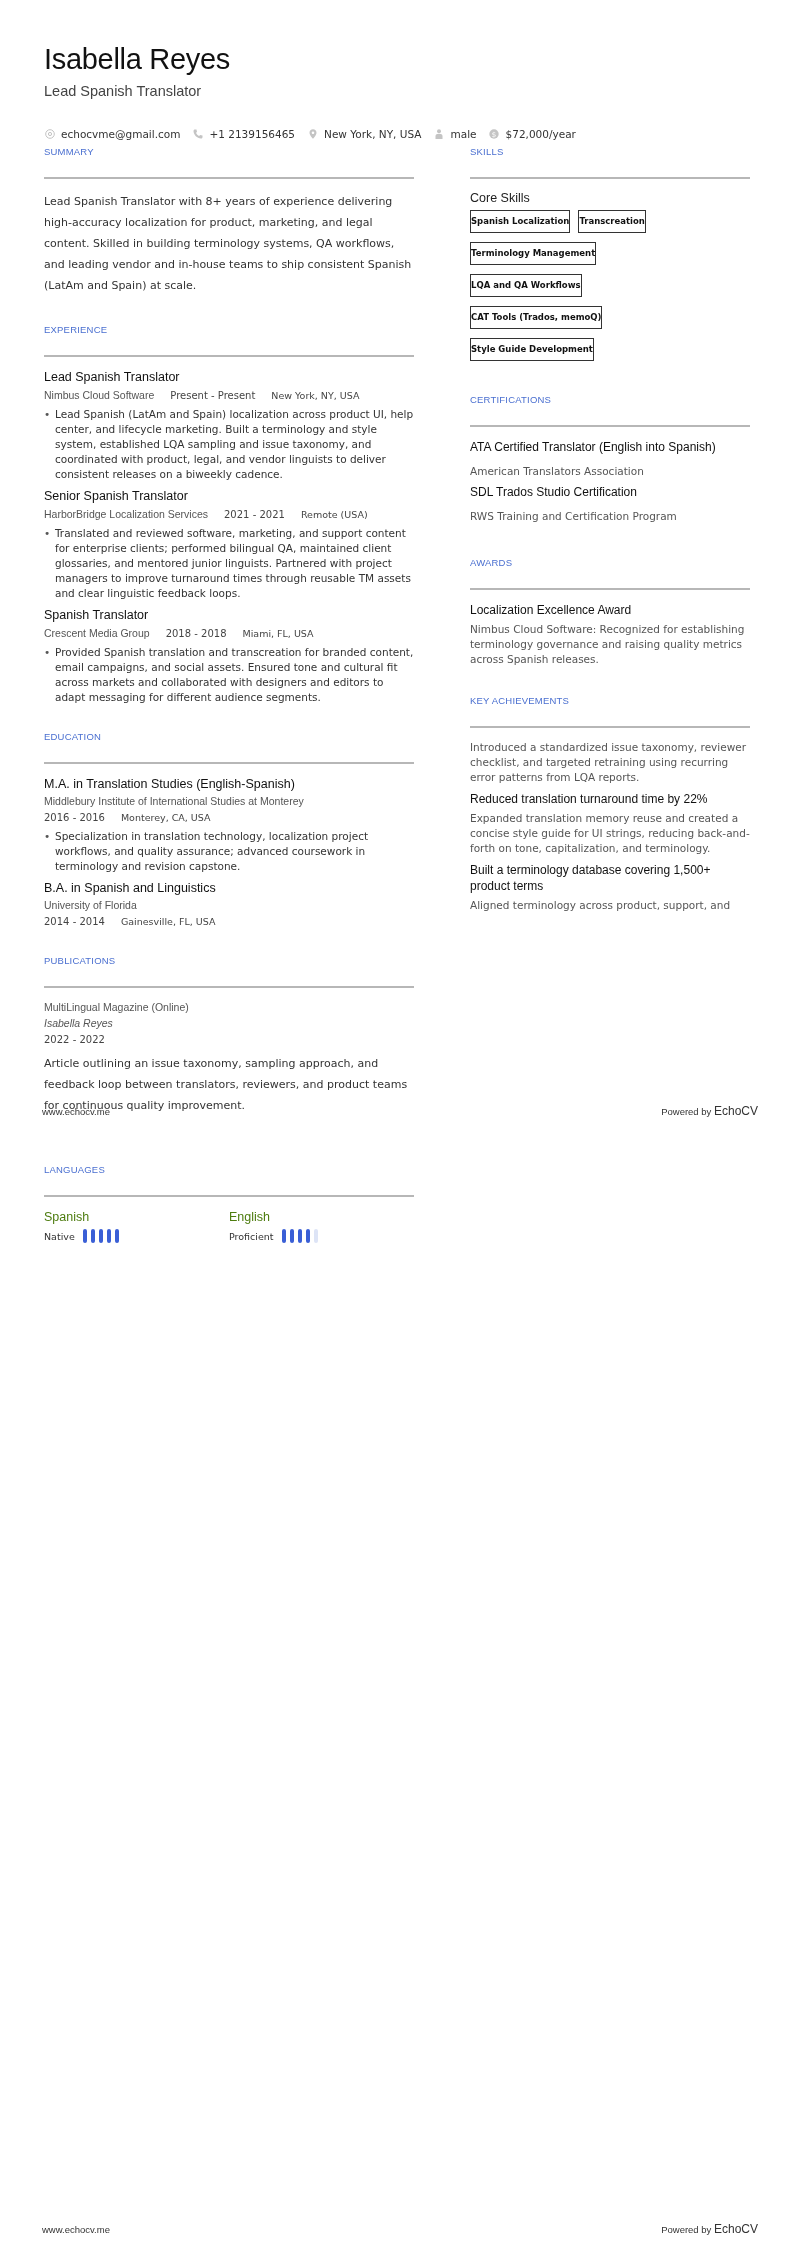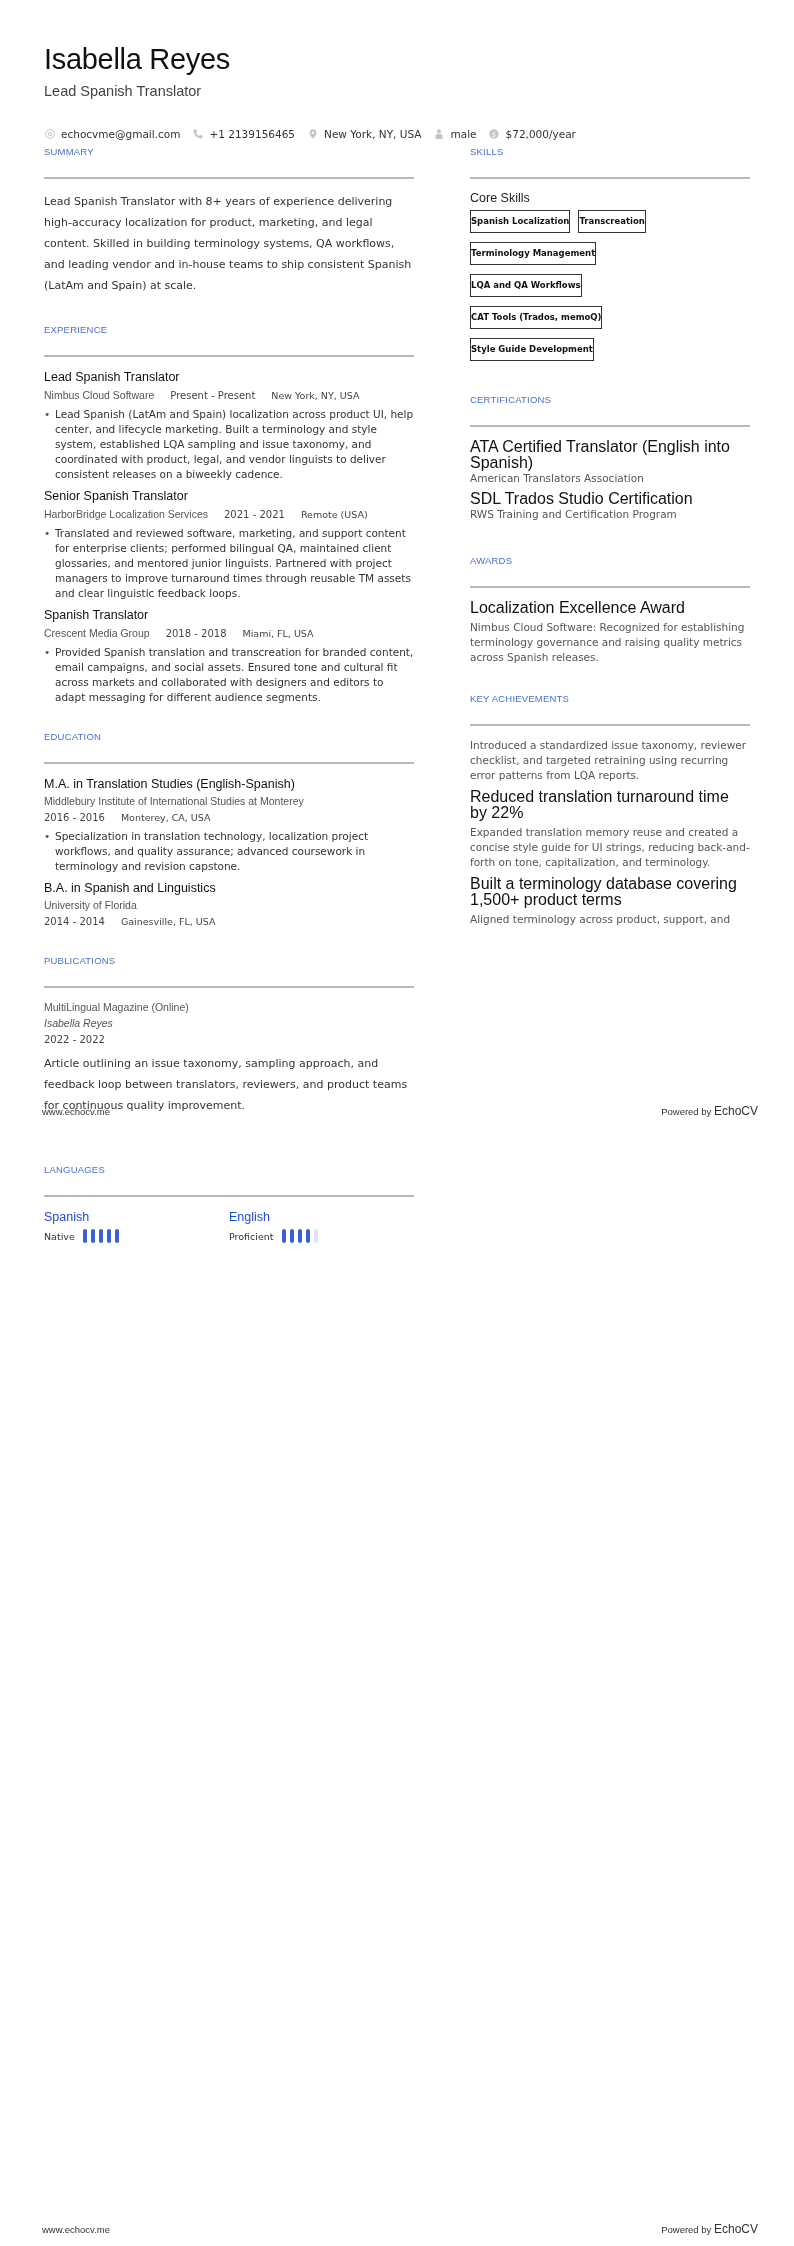--- a/index.html
+++ b/index.html
@@ -43,30 +43,30 @@
 
   .sub-line { font-family: "Liberation Sans", sans-serif; font-size: 10.5px; color: #555; margin-top: 2px; line-height: 14px; }
   .date-line { display: flex; font-size: 10px; color: #444; margin-top: 3px; line-height: 14px; }
   .date-line .loc { margin-left: 16px; font-size: 9.5px; }
   .italic { font-style: italic; }
 
   .skill-group-title { font-family: "Liberation Sans", sans-serif; font-size: 12.5px; color: #222; margin-bottom: 5px; }
   .chips { display: flex; flex-wrap: wrap; }
   .chip { border: 1.5px solid #333; padding: 5px 0; font-size: 8.5px; font-weight: bold; color: #111; margin: 0 8px 9px 0; line-height: 11px; }
 
-  .cert-title { font-family: "Liberation Sans", sans-serif; font-size: 16px; color: #111; line-height: 16px; }
-  .cert-sub { font-size: 10.5px; color: #555; margin-top: 0; margin-bottom: 6px; line-height: 14px; }
+  .cert-title { font-family: "Liberation Sans", sans-serif; font-size: 12px; color: #111; line-height: 16px; }
+  .cert-sub { font-size: 10.5px; color: #555; margin-top: 9px; margin-bottom: 6px; line-height: 14px; }
   .ach-desc { font-size: 10.5px; color: #555; line-height: 15px; margin-top: 4px; margin-bottom: 6px; }
 
   .footer { position: absolute; left: 42px; width: 716px; display: flex; justify-content: space-between; align-items: baseline; font-family: "Liberation Sans", sans-serif; font-size: 9.5px; color: #333; }
   .footer .brand { font-size: 12px; color: #333; }
 
   .lang-row { display: flex; }
   .lang { width: 190px; }
-  .lang-name { font-family: "Liberation Sans", sans-serif; font-size: 12.5px; color: #1d4ed8; line-height: 16px; }
+  .lang-name { font-family: "Liberation Sans", sans-serif; font-size: 12.5px; color: #4d7c0f; line-height: 16px; }
   .lang-level { display: flex; align-items: center; margin-top: 4px; font-size: 9.5px; color: #333; }
   .bars { display: flex; margin-left: 8px; }
   .bar { width: 4px; height: 14px; border-radius: 2px; background: #3a5fd6; margin-right: 4px; }
   .bar.off { background: #dde4f6; }
 </style>
 </head>
 <body>
 
 <div class="header">
   <div class="name">Isabella Reyes</div>

